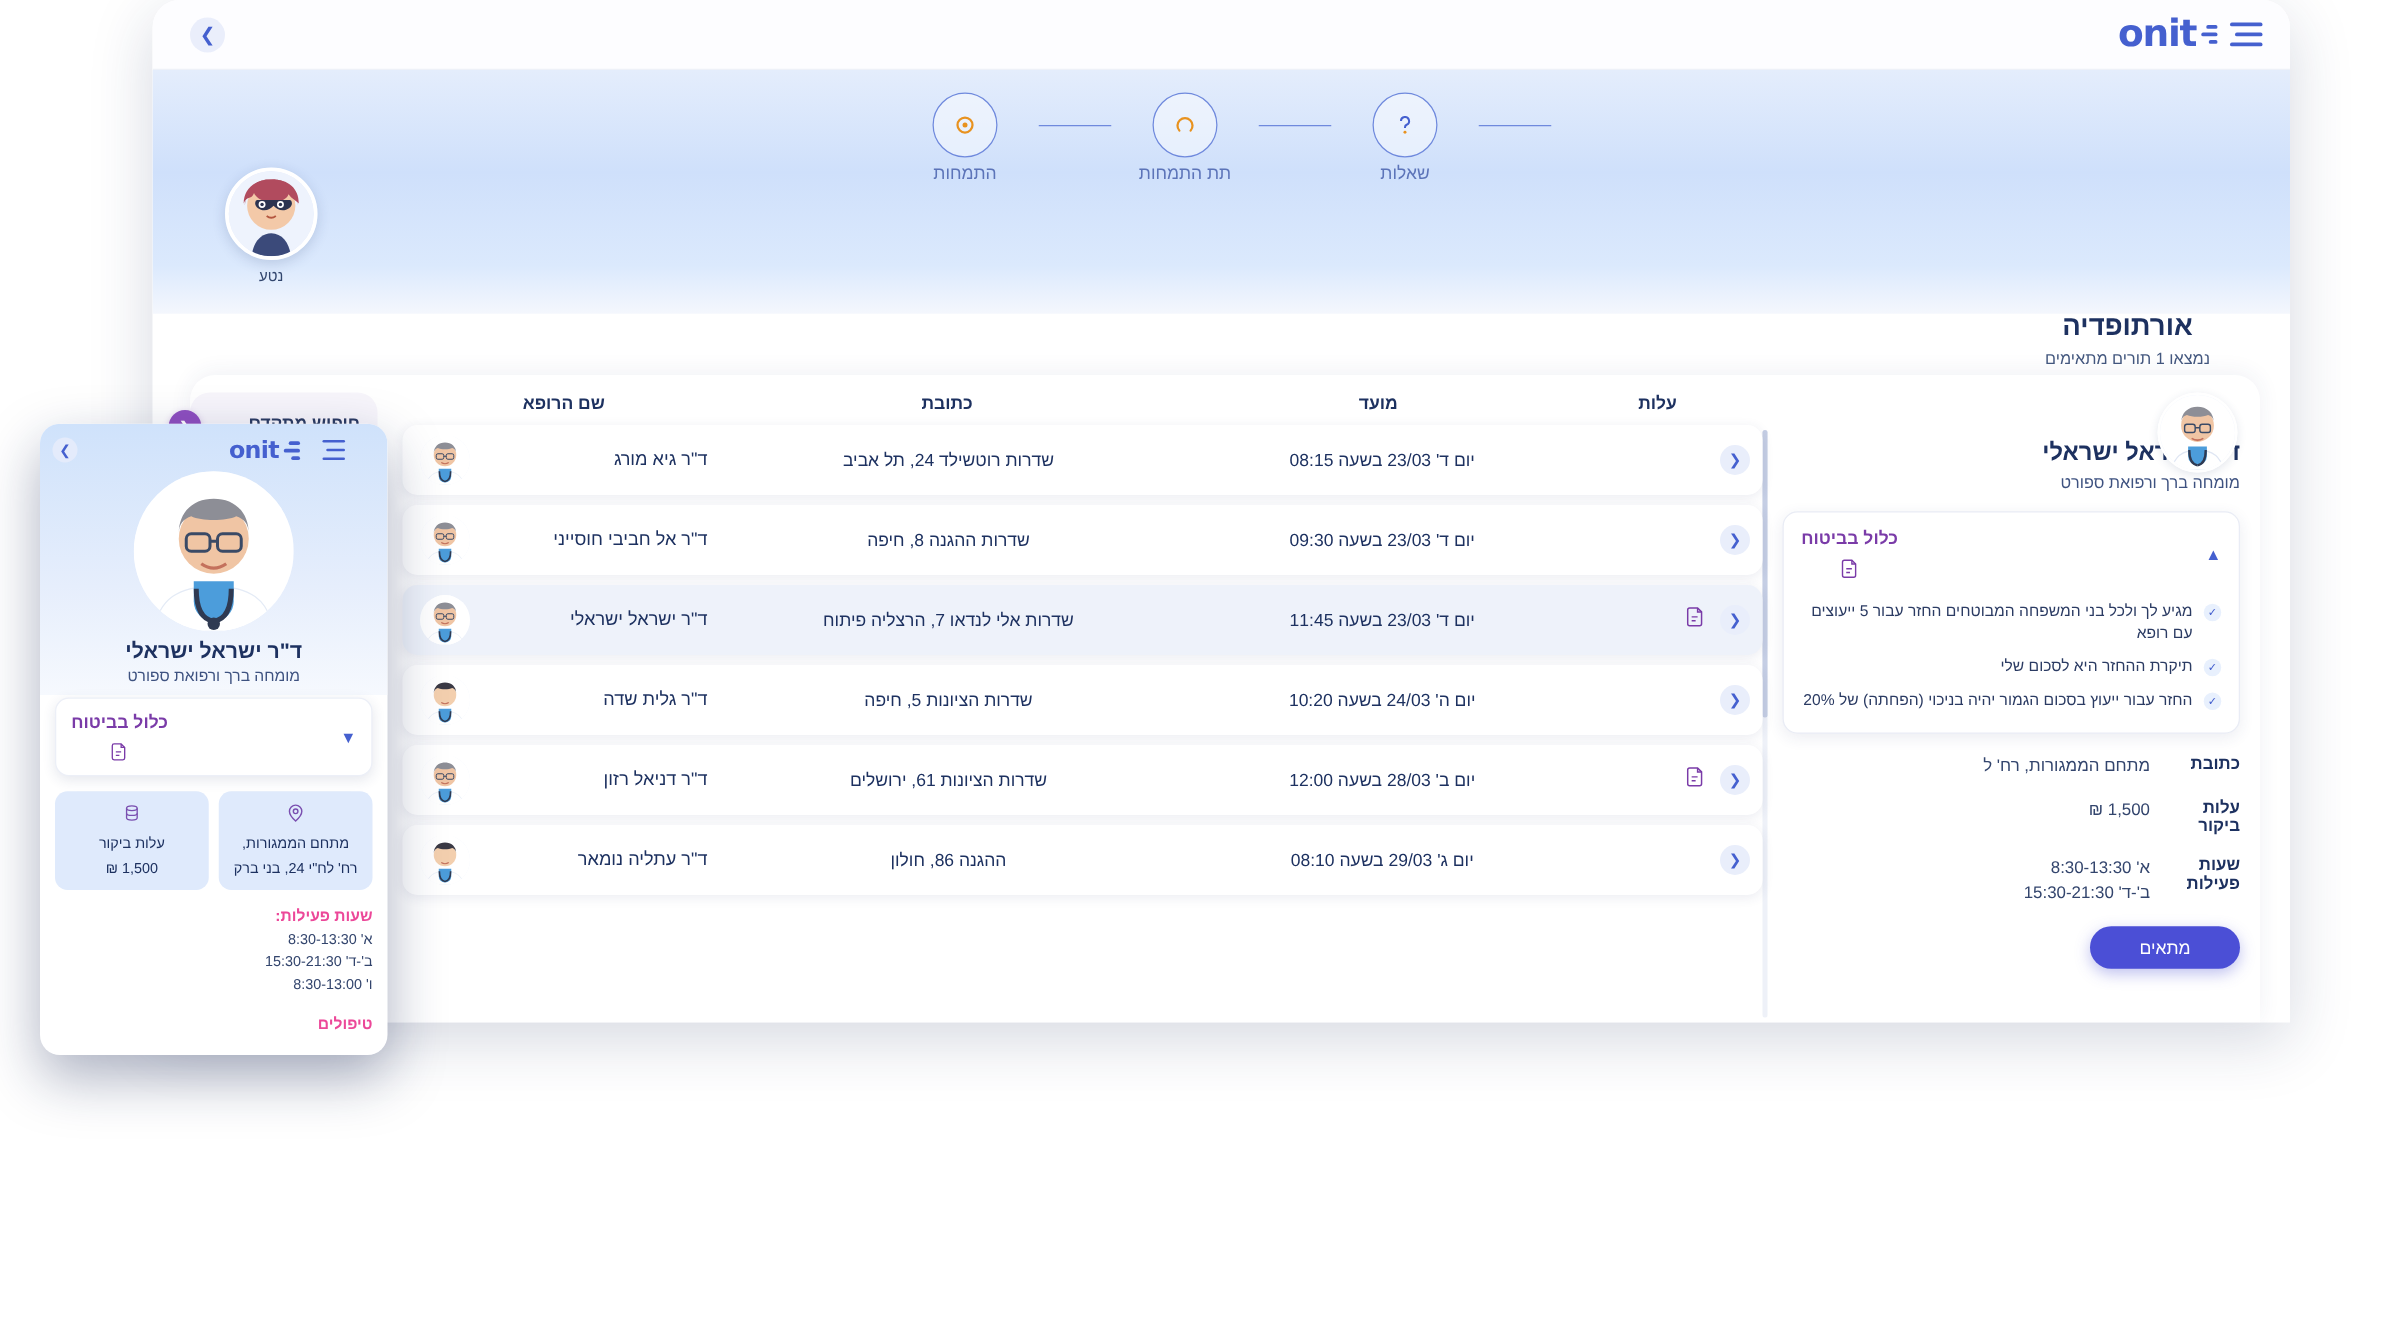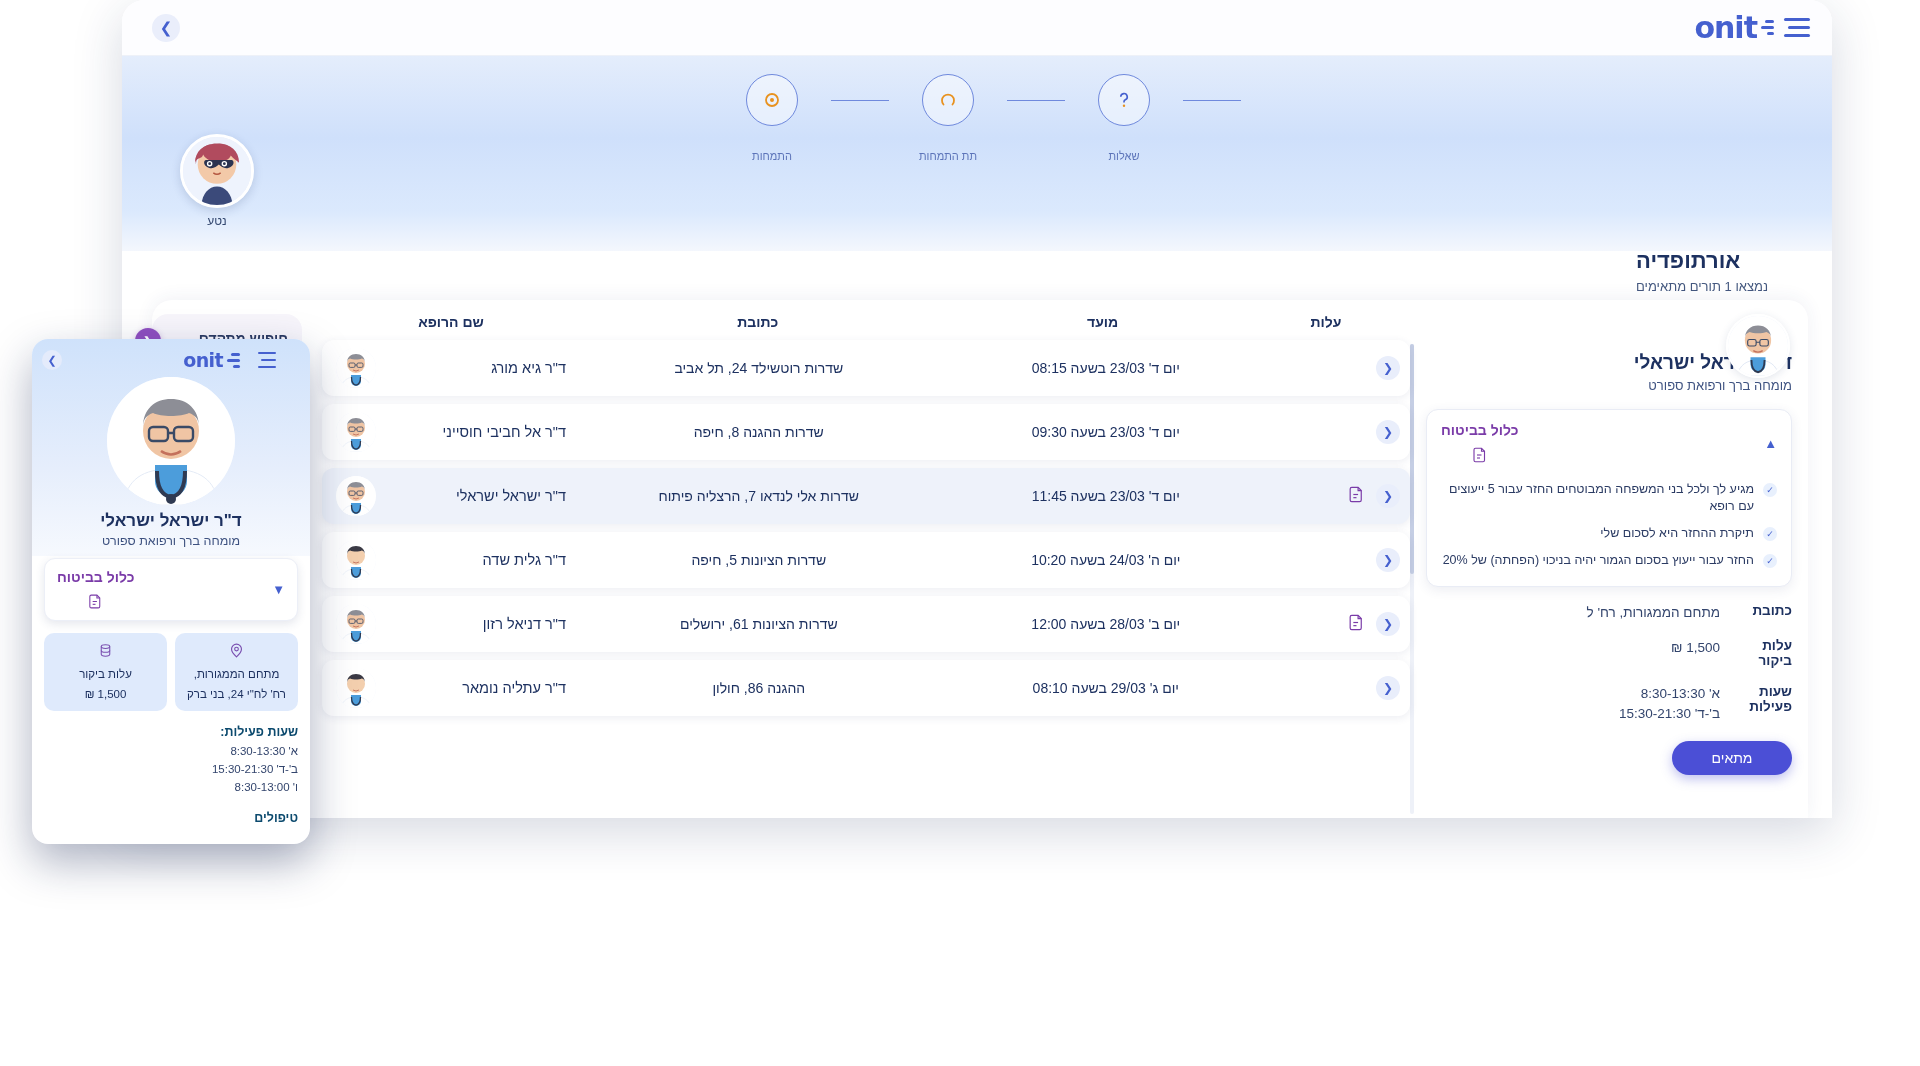--- a/index.html
+++ b/index.html
@@ -51,35 +51,35 @@
     background: linear-gradient(180deg,#e4edfc 0%, #cfe0fb 42%, #dbe9fd 80%, #f4f7fd 100%);
   }
   .stepper { position:absolute; left:50%; transform:translateX(-50%); top:18px; display:flex; align-items:flex-start; }
   .step { width:118px; display:flex; flex-direction:column; align-items:center; position:relative; }
   .step-circle {
     width:52px; height:52px; border-radius:50%;
     display:flex; align-items:center; justify-content:center;
     background: rgba(255,255,255,.45); border:1px solid #6f89dd; color:#4560cf;
   }
   .step.active .step-circle { background:#4560cf; border-color:#4560cf; color:#fff; }
-  .step-label { margin-top:24px; font-size:11px; color:#5c74b9; }
+  .step-label { margin-top:4px; font-size:14px; color:#5c74b9; }
   .step-conn { width:58px; height:1px; background:#6f89dd; margin-top:26px; }
 
   .avatar-hero { position:absolute; left:58px; top:78px; text-align:center; }
   .avatar-hero .ring {
     width:74px;height:74px;border-radius:50%;
     background: radial-gradient(circle at 50% 38%, #fff 0 38%, #e8eefc 39% 100%);
     border:3px solid #fff; box-shadow:0 3px 10px rgba(40,60,110,.18);
     display:flex;align-items:flex-end;justify-content:center;overflow:hidden;
     margin: 0 auto;
   }
   .avatar-hero .name { font-size:12px; color:#32466e; margin-top:6px; }
 
   
-  .page-head { position:absolute; right:64px; top:248px; text-align:left; }
+  .page-head { position:absolute; right:64px; top:248px; text-align:center; }
   .page-head h1 { font-size:22px; color:#1d3160; font-weight:700; }
   .page-head .sub { font-size:13px; color:#44587f; margin-top:5px; }
 
   
   .content-panel {
     position:absolute; left:30px; right:24px; top:300px; bottom:0;
     background:#fff; border-radius:20px 20px 0 0;
     box-shadow:0 -2px 18px rgba(40,60,110,.07);
     display:flex; flex-direction:row-reverse;
   }
@@ -199,21 +199,21 @@
   .m-ins {
     background:#fff; border:1px solid #eceff7; border-radius:11px;
     box-shadow:0 3px 10px rgba(40,60,110,.12);
     padding:10px 12px; display:flex; align-items:center; justify-content:space-between;
     margin-top:-8px; position:relative; z-index:2;
   }
   .m-tiles { display:flex; gap:8px; margin-top:12px; }
   .m-tile { flex:1; background:#dfeafc; border-radius:10px; padding:9px 6px; text-align:center; }
   .m-tile .t-ic { color:#7a4fb0; font-size:15px; }
   .m-tile .t-tx { font-size:11.5px; color:#1d3160; line-height:1.4; margin-top:4px; }
-  .m-sec-t { font-size:12.5px; font-weight:700; color:#0c4a6e; margin-top:14px; }
+  .m-sec-t { font-size:12.5px; font-weight:700; color:#ec4899; margin-top:14px; }
   .m-hours { font-size:11.5px; color:#33456d; line-height:1.55; margin-top:4px; }
   .m-bullet { font-size:12px; color:#33456d; line-height:1.6; }
 
   .doc-img { width:100%; height:100%; display:block; }
 </style>
 </head>
 <body>
 
 <div id="root">
 

